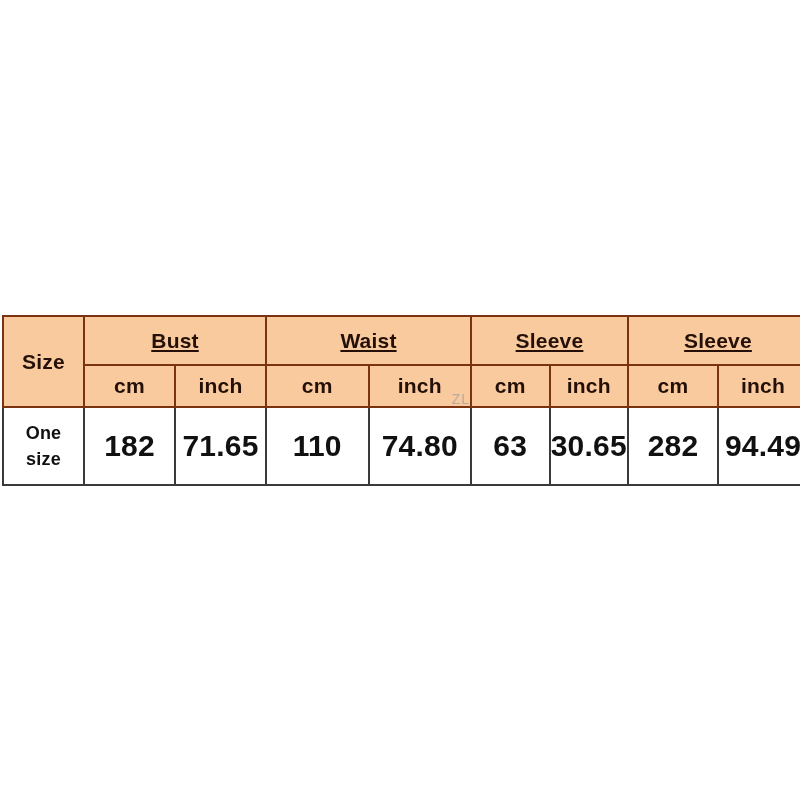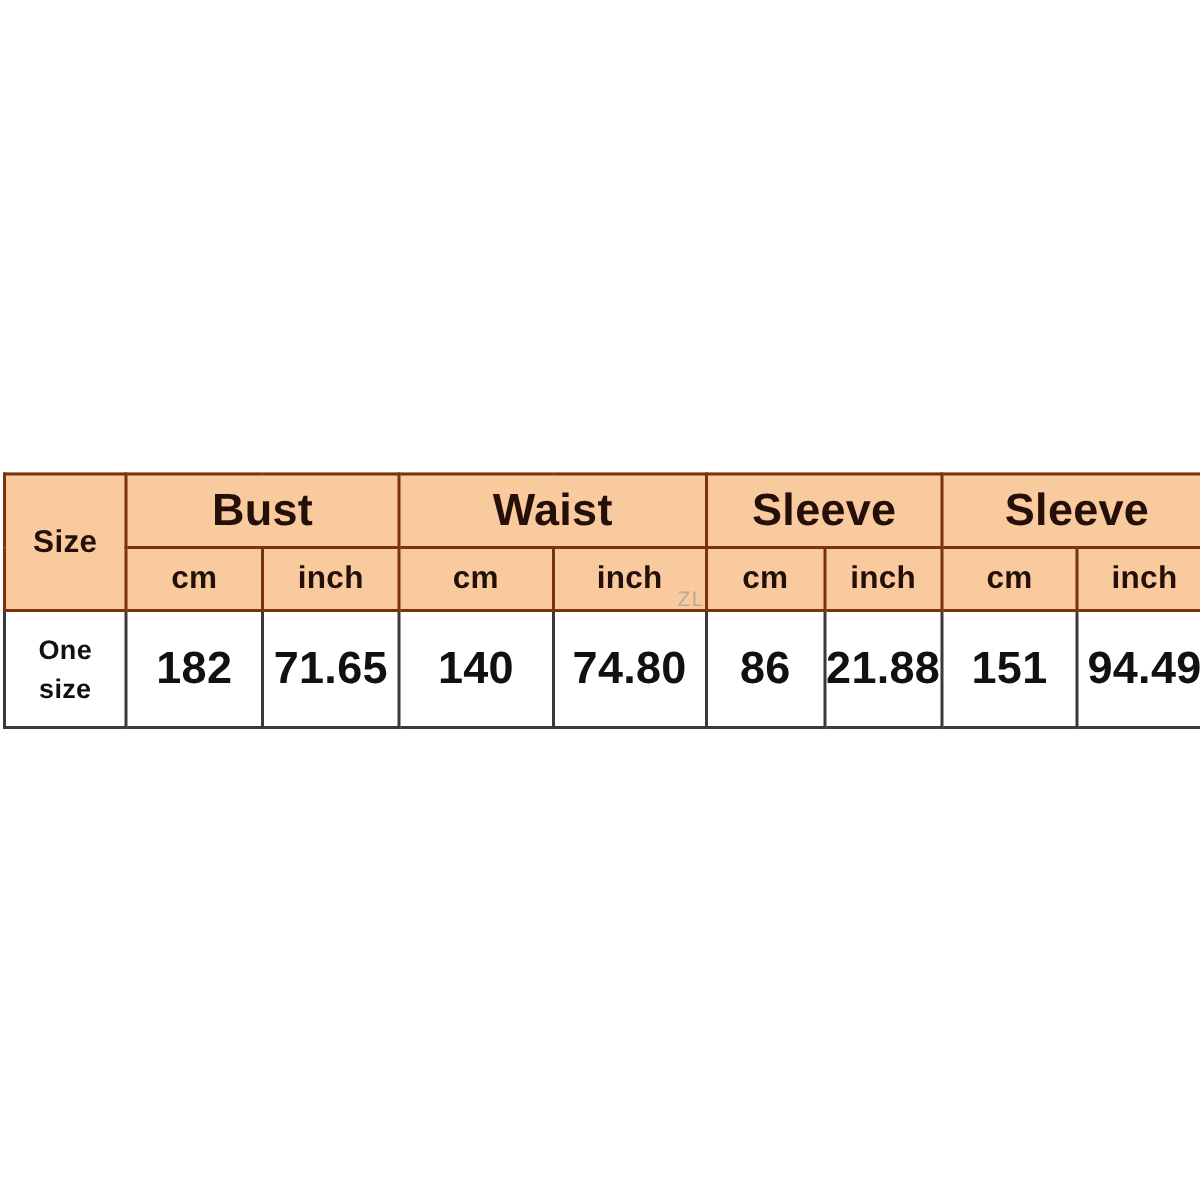--- a/index.html
+++ b/index.html
@@ -46,22 +46,23 @@
   }
 
   
   .hdr {
     background: #f8ca9d;
     color: #241008;
     border: 2px solid #7a3210;
   }
   .hdr-group {
     height: 47px;
-    font-size: 30px;
+    font-size: 21px;
     letter-spacing: 0.2px;
+    text-decoration: underline;
   }
   .hdr-sub {
     height: 40px;
     font-size: 21px;
     letter-spacing: 0.2px;
   }
   .hdr-size {
     height: 91px;
     font-size: 21px;
     letter-spacing: 0.2px;
@@ -139,26 +140,26 @@
 
       <tr>
         <td class="cell cell-size">
             <span class="size-line">One</span>
             <span class="size-line">size</span>
           </td>
 
         <td class="cell">182</td>
         <td class="cell">71.65</td>
 
-        <td class="cell">140</td>
+        <td class="cell">110</td>
         <td class="cell">74.80</td>
 
-        <td class="cell">86</td>
-        <td class="cell">21.88</td>
+        <td class="cell">63</td>
+        <td class="cell">30.65</td>
 
-        <td class="cell">151</td>
+        <td class="cell">282</td>
         <td class="cell">94.49</td>
       </tr>
 
     </tbody>
   </table>
 
 </div>
 
 </body></html>

